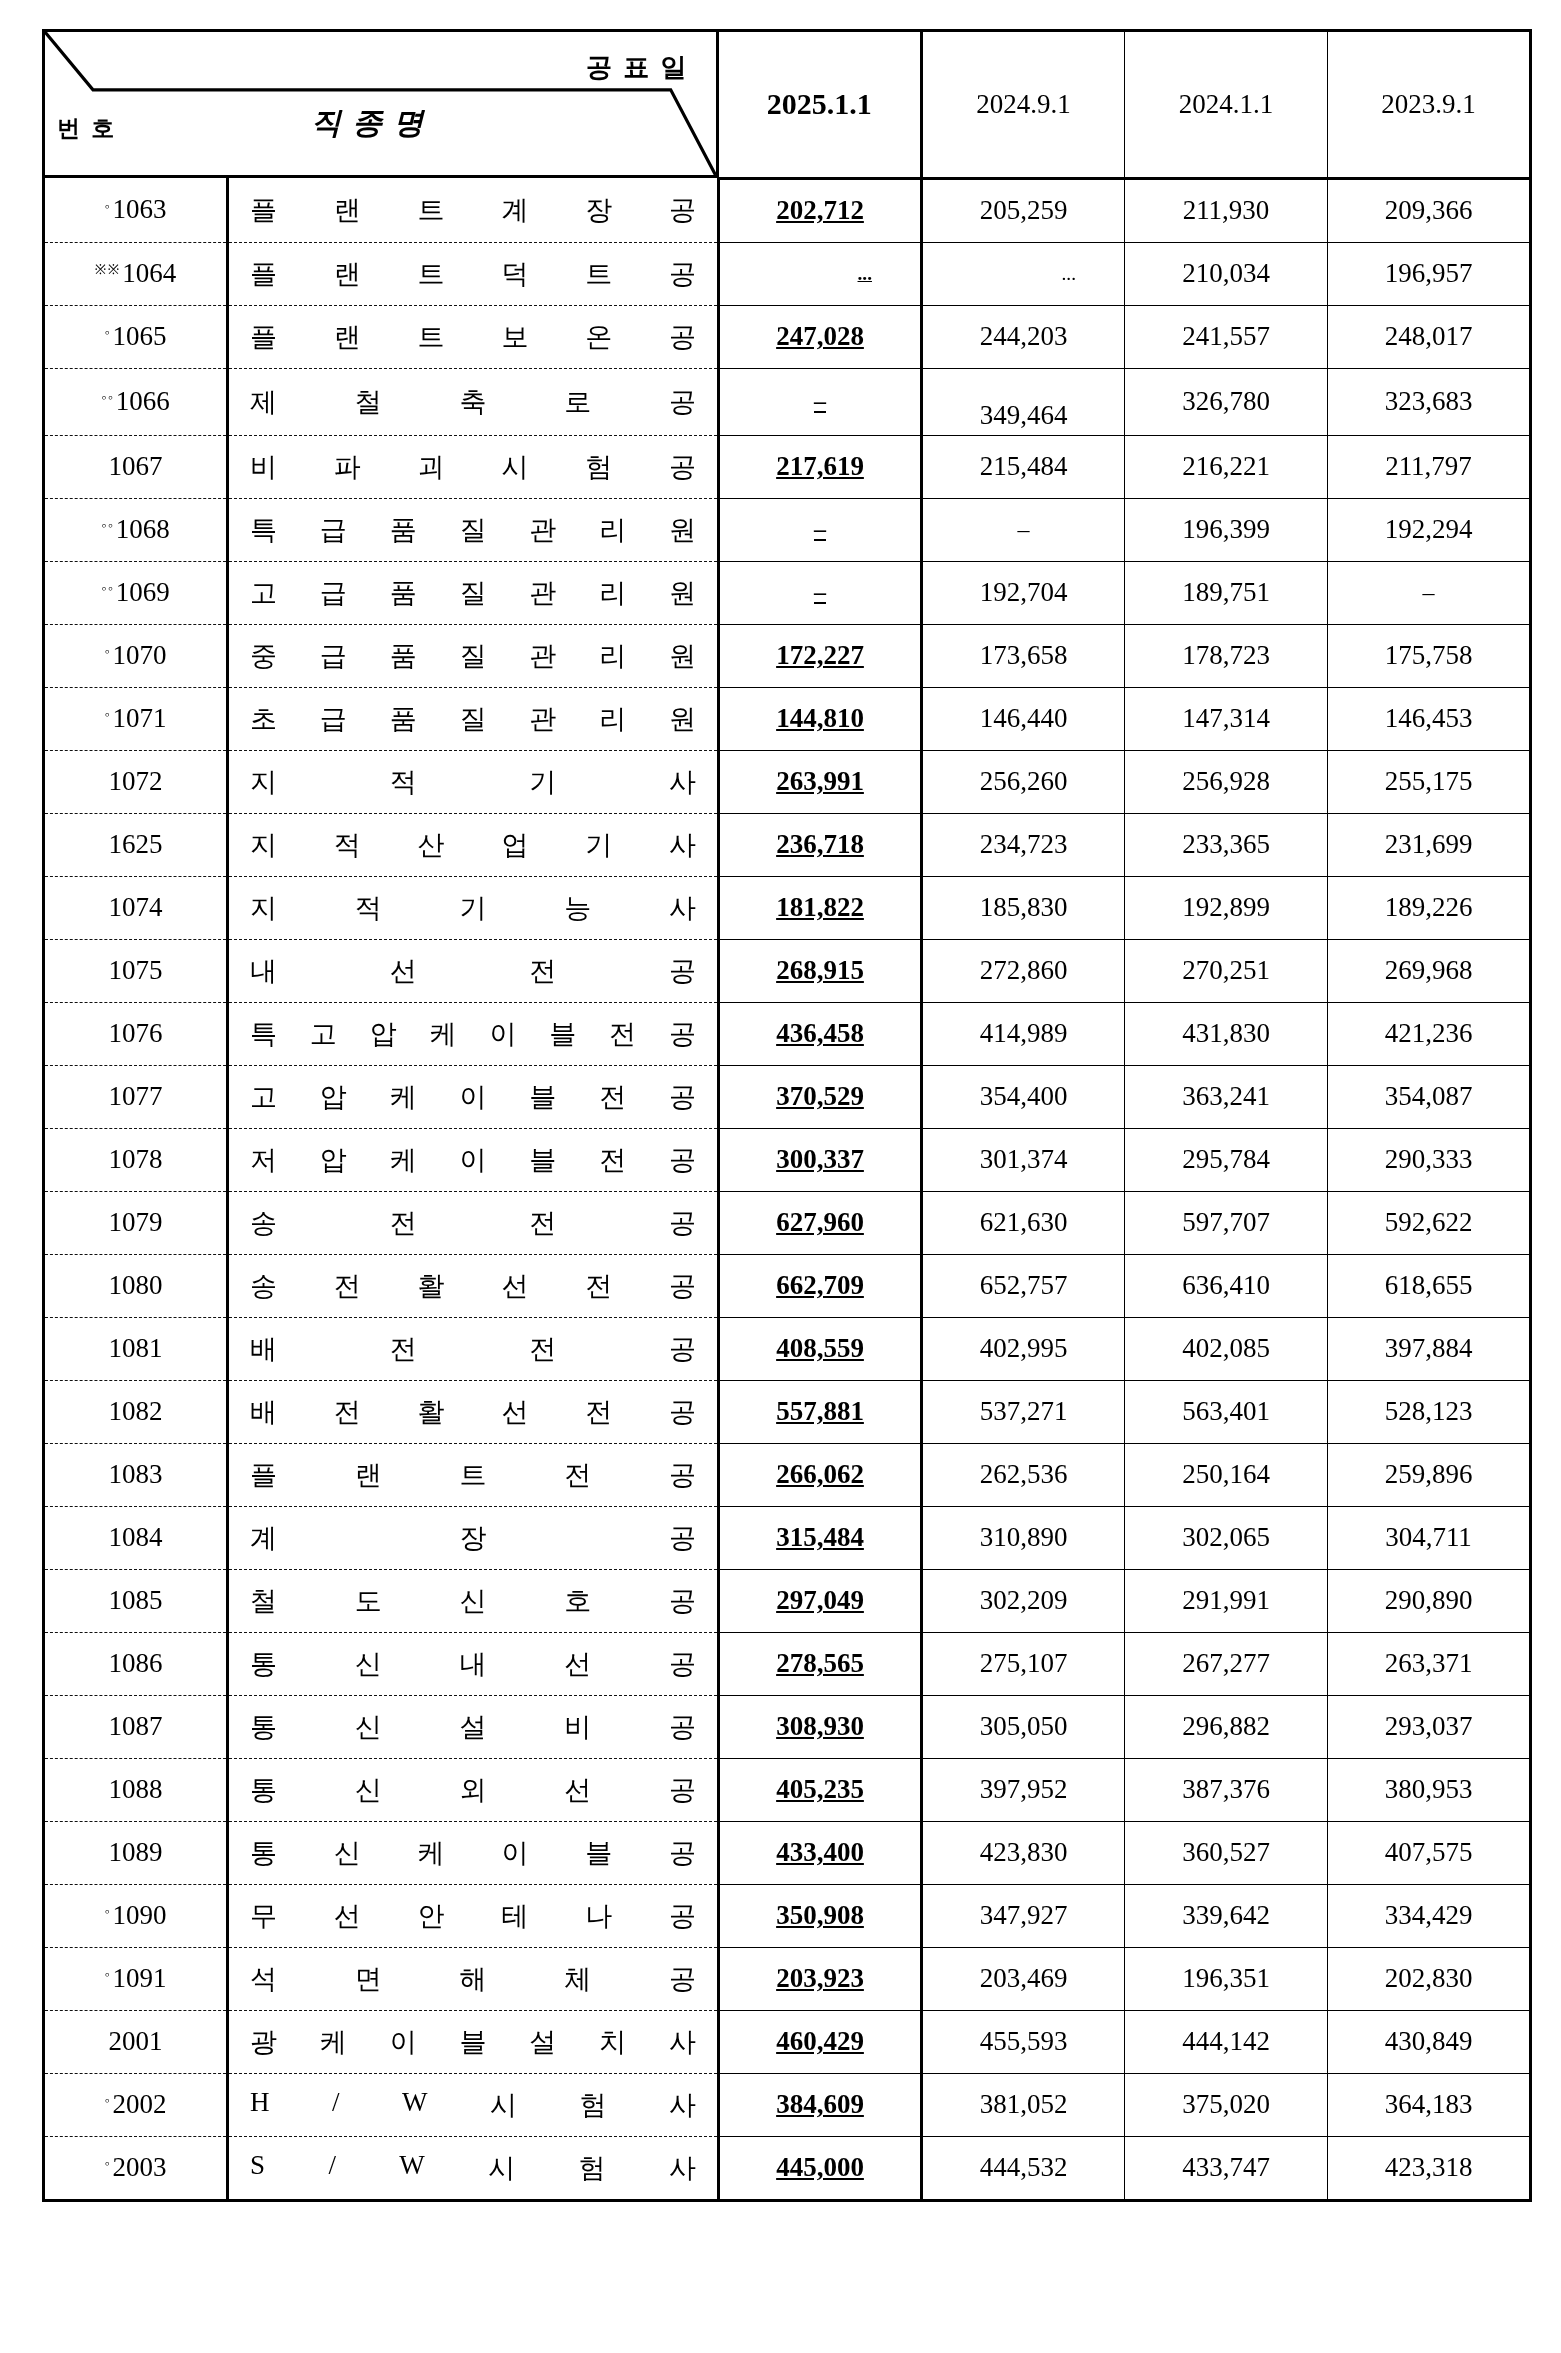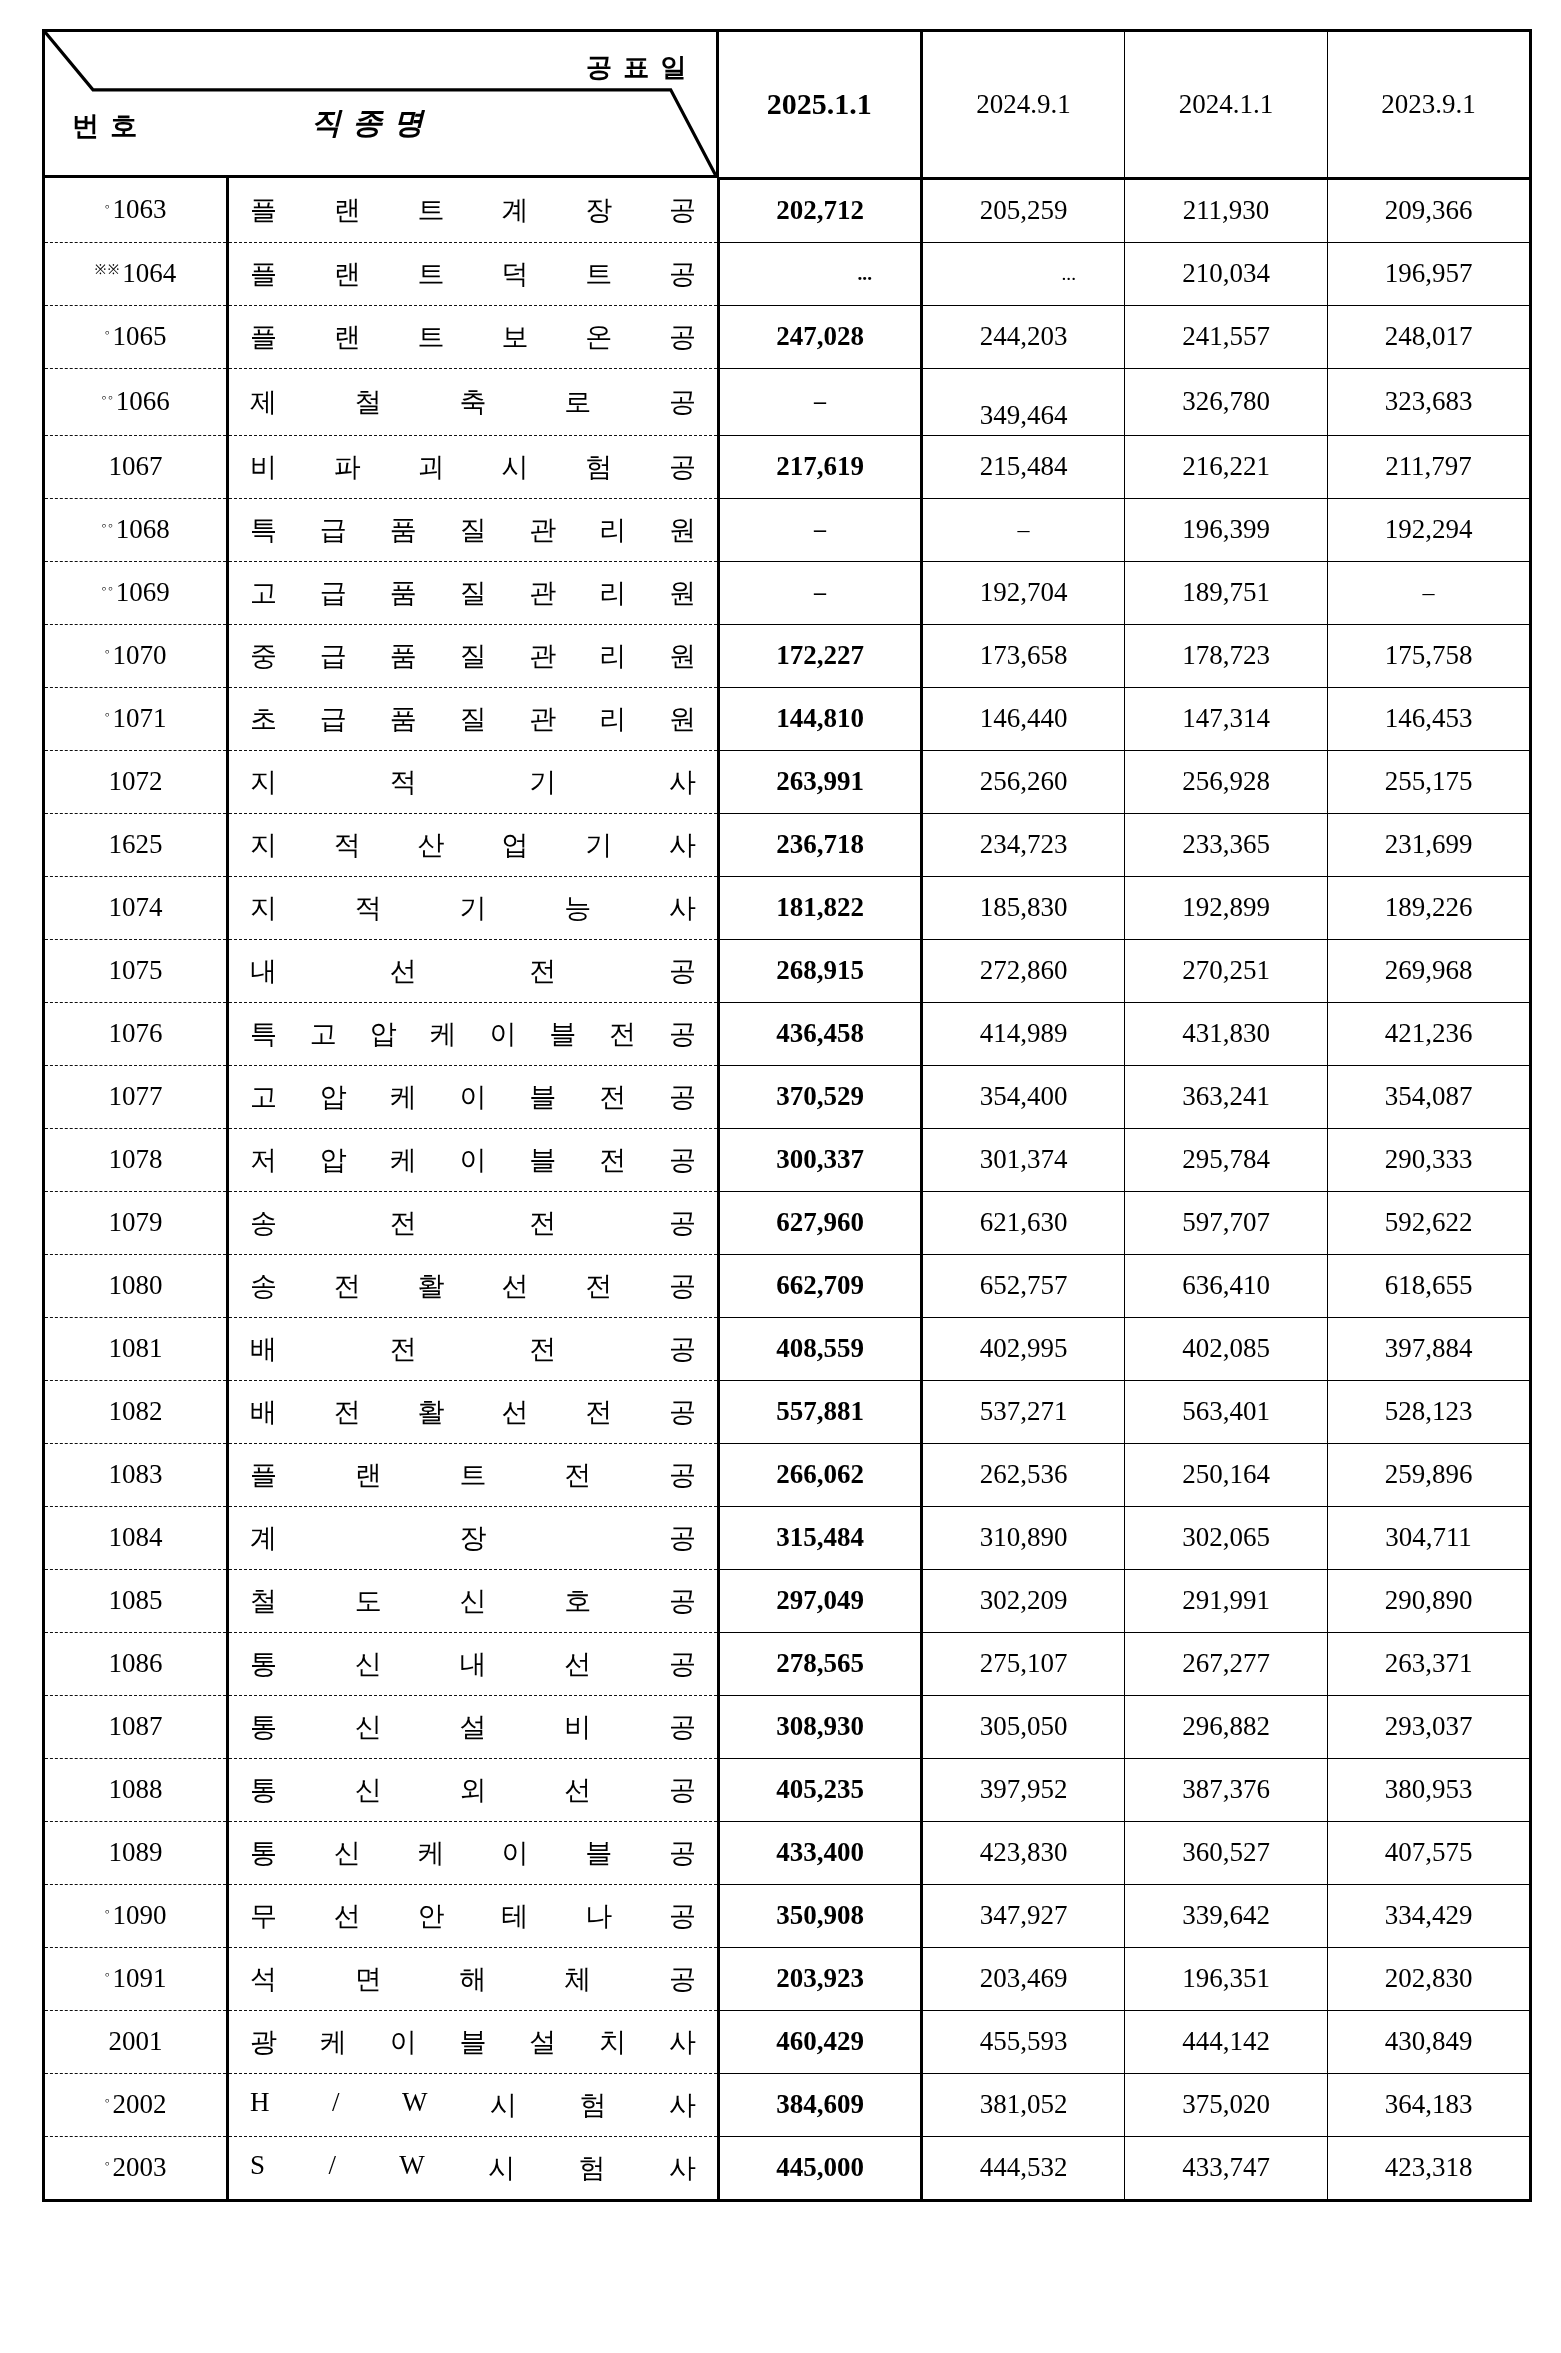--- a/index.html
+++ b/index.html
@@ -63,23 +63,23 @@
   .hdr-pub {
     position: absolute;
     right: 17.7px;
     top: 17.7px;
     font-size: 26px;
     letter-spacing: 11.3px;
     white-space: nowrap;
   }
   .hdr-no {
     position: absolute;
-    left: 27px;
+    left: 12px;
     bottom: 31px;
-    font-size: 27px;
+    font-size: 23px;
     letter-spacing: 11.3px;
     white-space: nowrap;
   }
   .hdr-job {
     position: absolute;
     left: 266px;
     bottom: 31px;
     font-size: 30px;
     letter-spacing: 11.3px;
     white-space: nowrap;
@@ -135,20 +135,21 @@
   td.name .nm span { display: inline-block; }
 
   td.val {
     text-align: center;
     border-right: 1.6px solid #000;
     border-bottom: 1.6px solid #000;
   }
   td.val.current {
     font-weight: bold;
     border-right: 3.2px solid #000;
+    text-decoration: underline;
   }
   td.val.last { border-right: 0; }
   td.val.dash   { font-size: 24px; }
   td.val.ellip  { font-size: 19.3px; text-align: right; padding-right: 48px; }
   td.val.lowered { vertical-align: bottom; padding-bottom: 4px; }
 </style>
 </head>
 <body>
 
 <div class="page">

